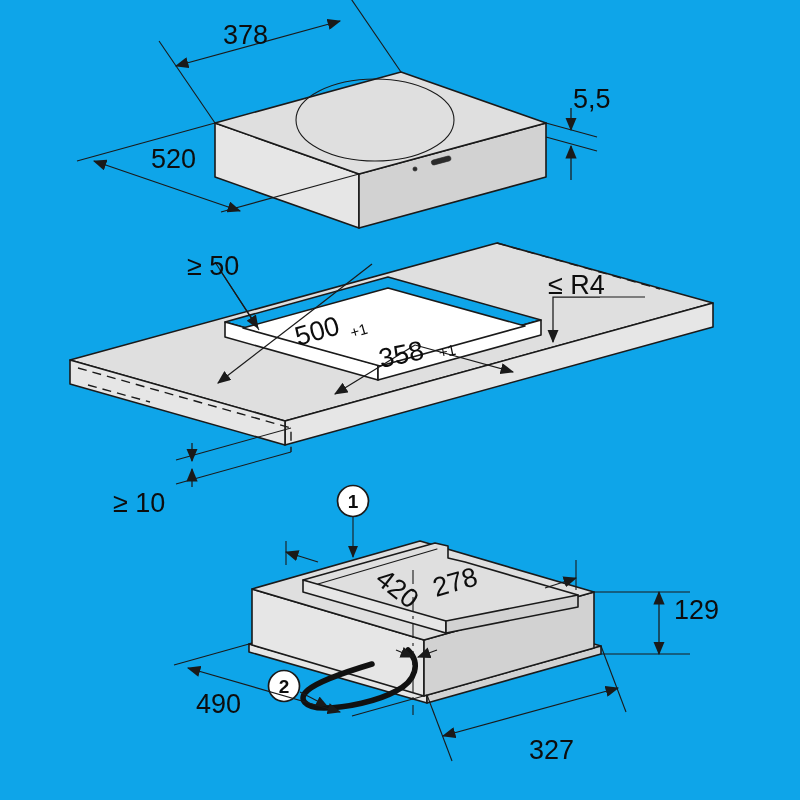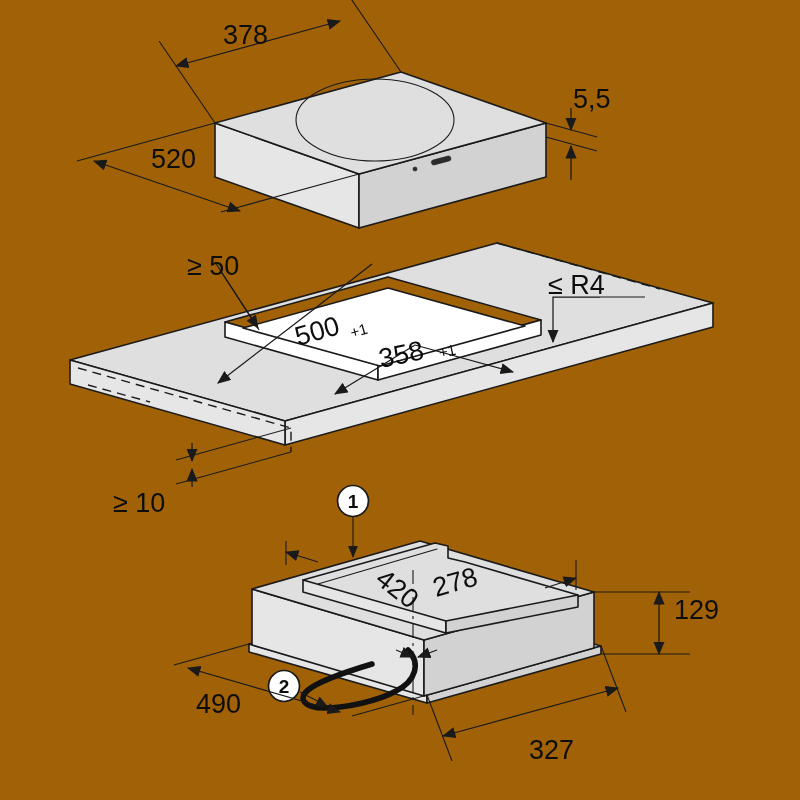--- a/index.html
+++ b/index.html
@@ -8,21 +8,21 @@
     padding: 0;
     background: #ffffff;
   }
   body {
     font-family: "Liberation Sans", sans-serif;
   }
   #drawing-root {
     position: relative;
     width: 800px;
     height: 800px;
-    background: #a16207;
+    background: #0ea5e9;
     overflow: hidden;
   }
   svg#tech-drawing {
     display: block;
     width: 800px;
     height: 800px;
   }
   .face-top     { fill: #dfdfdf; stroke: #1a1a1a; stroke-width: 1.6; stroke-linejoin: round; }
   .face-side    { fill: #e6e6e6; stroke: #1a1a1a; stroke-width: 1.6; stroke-linejoin: round; }
   .face-front   { fill: #d2d2d2; stroke: #1a1a1a; stroke-width: 1.6; stroke-linejoin: round; }

